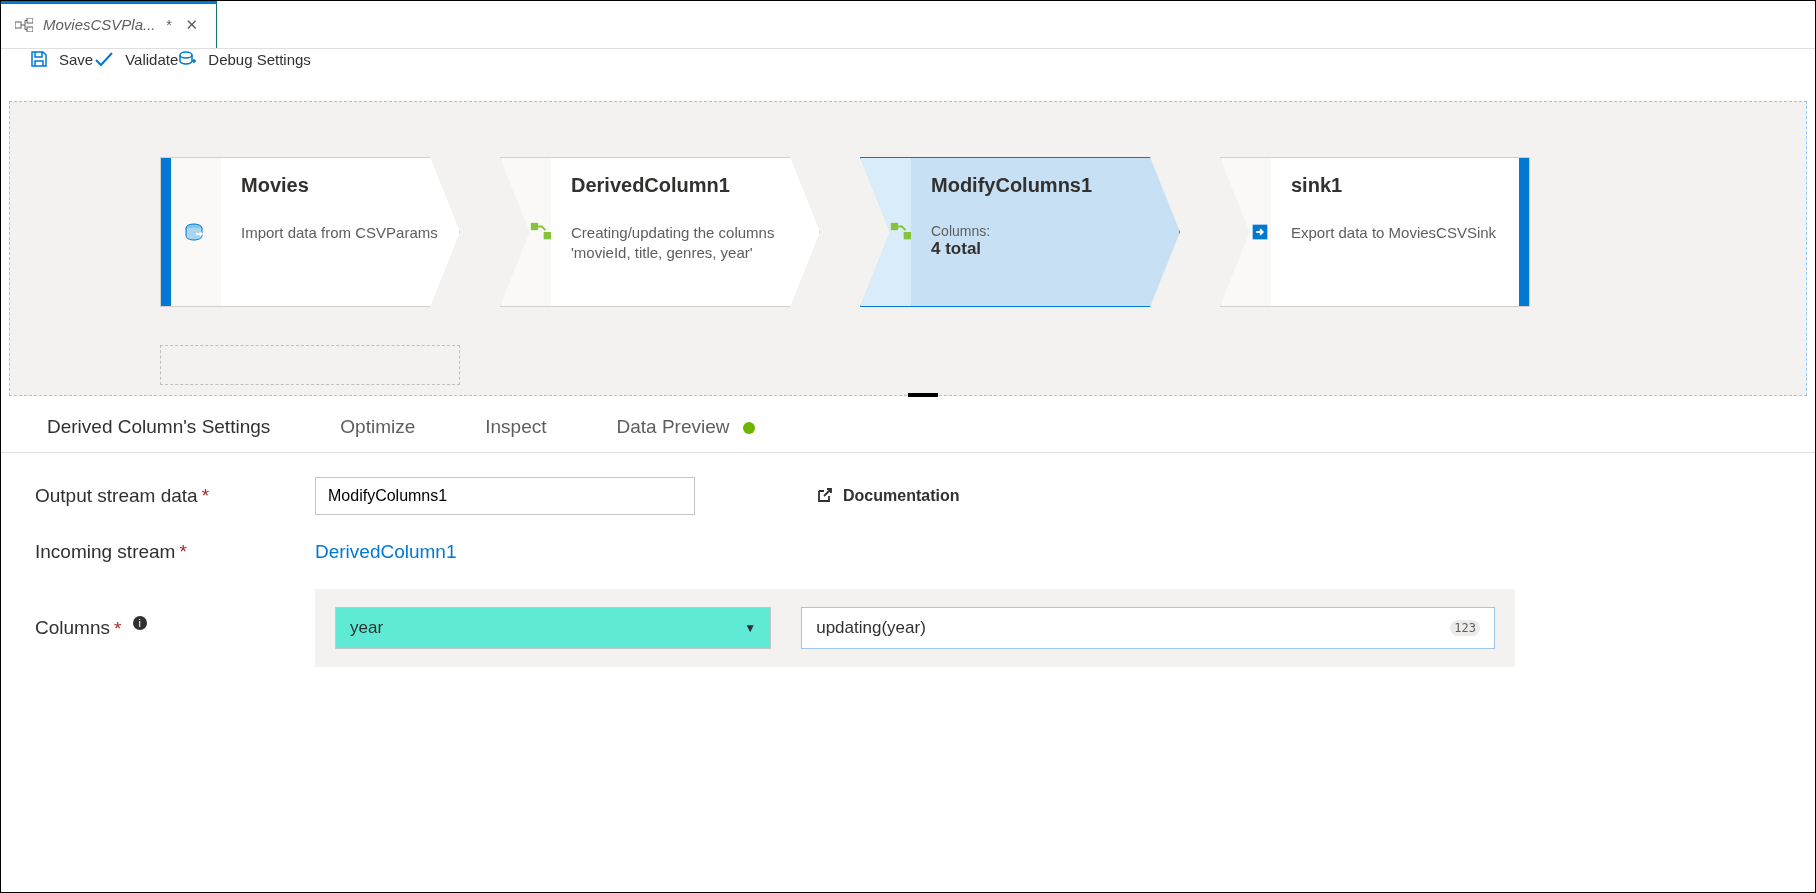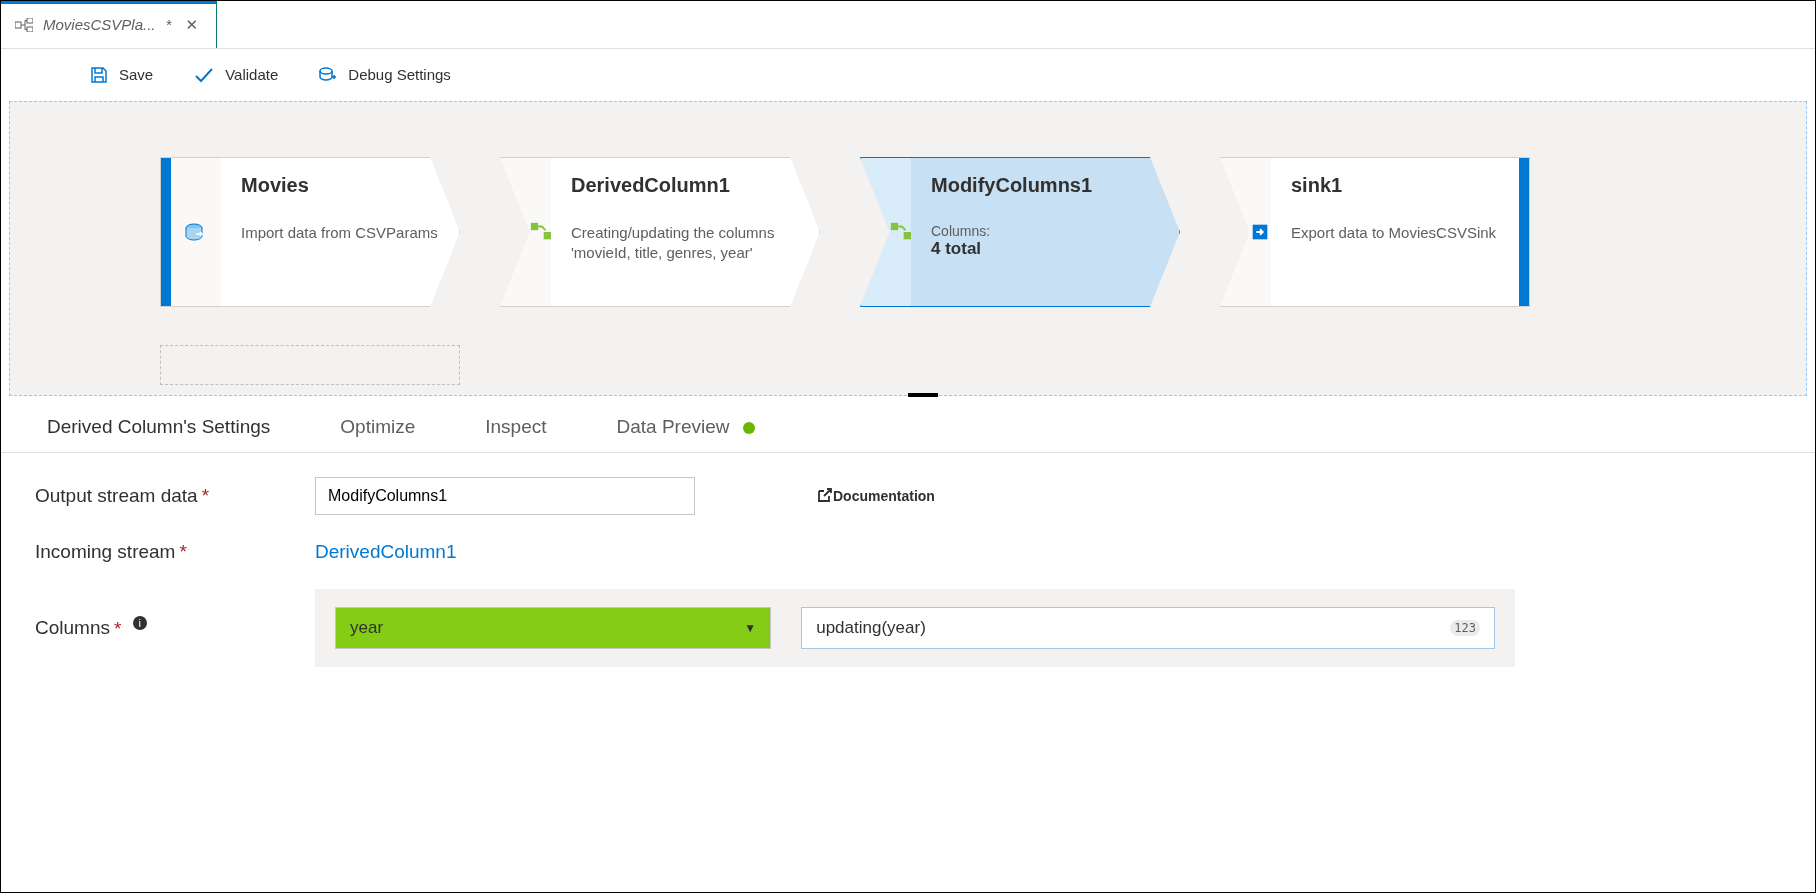--- a/index.html
+++ b/index.html
@@ -17,21 +17,21 @@
   body{margin:0;font-family:"Segoe UI",Arial,sans-serif;font-size:15px;color:var(--text);background:#fff}
   .page{width:1816px;height:893px;border:1px solid #000;position:relative;overflow:hidden}
   
   .tabbar{display:flex;border-bottom:1px solid #e1dfdd;height:48px}
   .tab{display:flex;align-items:center;padding:0 14px;gap:10px;border-right:1px solid #0f766e;font-style:italic;color:var(--muted);position:relative}
   .tab .close{font-style:normal;color:#605e5c;padding:0 4px;cursor:pointer}
   .tab::after{content:"";position:absolute;top:-1px;left:0;right:0;height:4px;background:var(--accent)}
   .tab .dataflow-icon{width:18px;height:14px;display:inline-flex;align-items:center}
   .tabbar .spacer{flex:1}
   
-  .toolbar{display:flex;align-items:center;height:52px;gap:40px;padding-left:88px;border-bottom:1px solid #fff}
+  .toolbar{display:flex;align-items:flex-start;height:52px;padding-left:28px;border-bottom:1px solid #fff}
   .tbtn{display:flex;align-items:center;gap:10px;color:var(--accent);cursor:pointer}
   .tbtn .lbl{color:var(--text)}
   .icon{display:inline-flex}
   
   .canvas{background:var(--canvas-bg);border:1px dashed #8fc7ff;margin:0 8px;height:295px;position:relative;padding-top:55px}
   .flow{display:flex;align-items:flex-start;padding-left:150px;gap:10px}
   .node{height:150px;display:flex;background:var(--node-bg);border:1px solid #d2d0ce;position:relative;min-width:290px}
   .node .stripe{width:10px;background:#0078d4}
   .node .iconbox{width:50px;display:flex;align-items:center;justify-content:center;background:#faf9f8}
   .node .content{padding:16px 20px;display:flex;flex-direction:column;gap:26px;flex:1}
@@ -55,23 +55,23 @@
   .dtab{color:var(--muted);font-size:19px;cursor:pointer}
   .dtab.active{color:var(--text)}
   .dot{display:inline-block;width:12px;height:12px;border-radius:50%;background:#6bb700;margin-left:8px;vertical-align:middle}
   .form{padding:24px 34px}
   .row{display:flex;align-items:center;margin-bottom:26px;gap:20px}
   .lblcol{width:260px;font-size:19px}
   .req{color:#a4262c;margin-left:4px}
   .infodot{display:inline-flex;width:14px;height:14px;border-radius:50%;background:#323130;color:#fff;font-size:11px;align-items:center;justify-content:center;margin-left:6px;vertical-align:super}
   input[type=text].txt{width:380px;height:38px;border:1px solid var(--border);padding:0 12px;font-size:16px;font-family:inherit}
   .linkval{color:var(--accent);font-size:19px}
-  .doc{display:flex;align-items:center;font-size:14px;font-weight:600;margin-left:100px}
+  .doc{display:flex;align-items:center;gap:10px;font-size:16px;font-weight:600;margin-left:100px}
   .columns-block{display:flex;align-items:center;background:#f3f2f1;padding:18px 20px;gap:30px;width:1200px}
-  .select{position:relative;background:#84cc16;border:1px solid var(--border);height:42px;width:440px;display:flex;align-items:center;padding:0 14px;font-size:17px}
+  .select{position:relative;background:#5eead4;border:1px solid var(--border);height:42px;width:440px;display:flex;align-items:center;padding:0 14px;font-size:17px}
   .select .caret{margin-left:auto;font-size:12px}
   .expr{background:#fff;border:1px solid #a0c7e8;height:42px;width:700px;display:flex;align-items:center;padding:0 14px;font-size:17px}
   .expr .typebadge{margin-left:auto;font-size:12px;background:#edebe9;color:#605e5c;padding:1px 4px;border-radius:8px;font-family:monospace}
   svg{display:block}
 </style>
 </head>
 <body>
 
 <div class="page">
 

